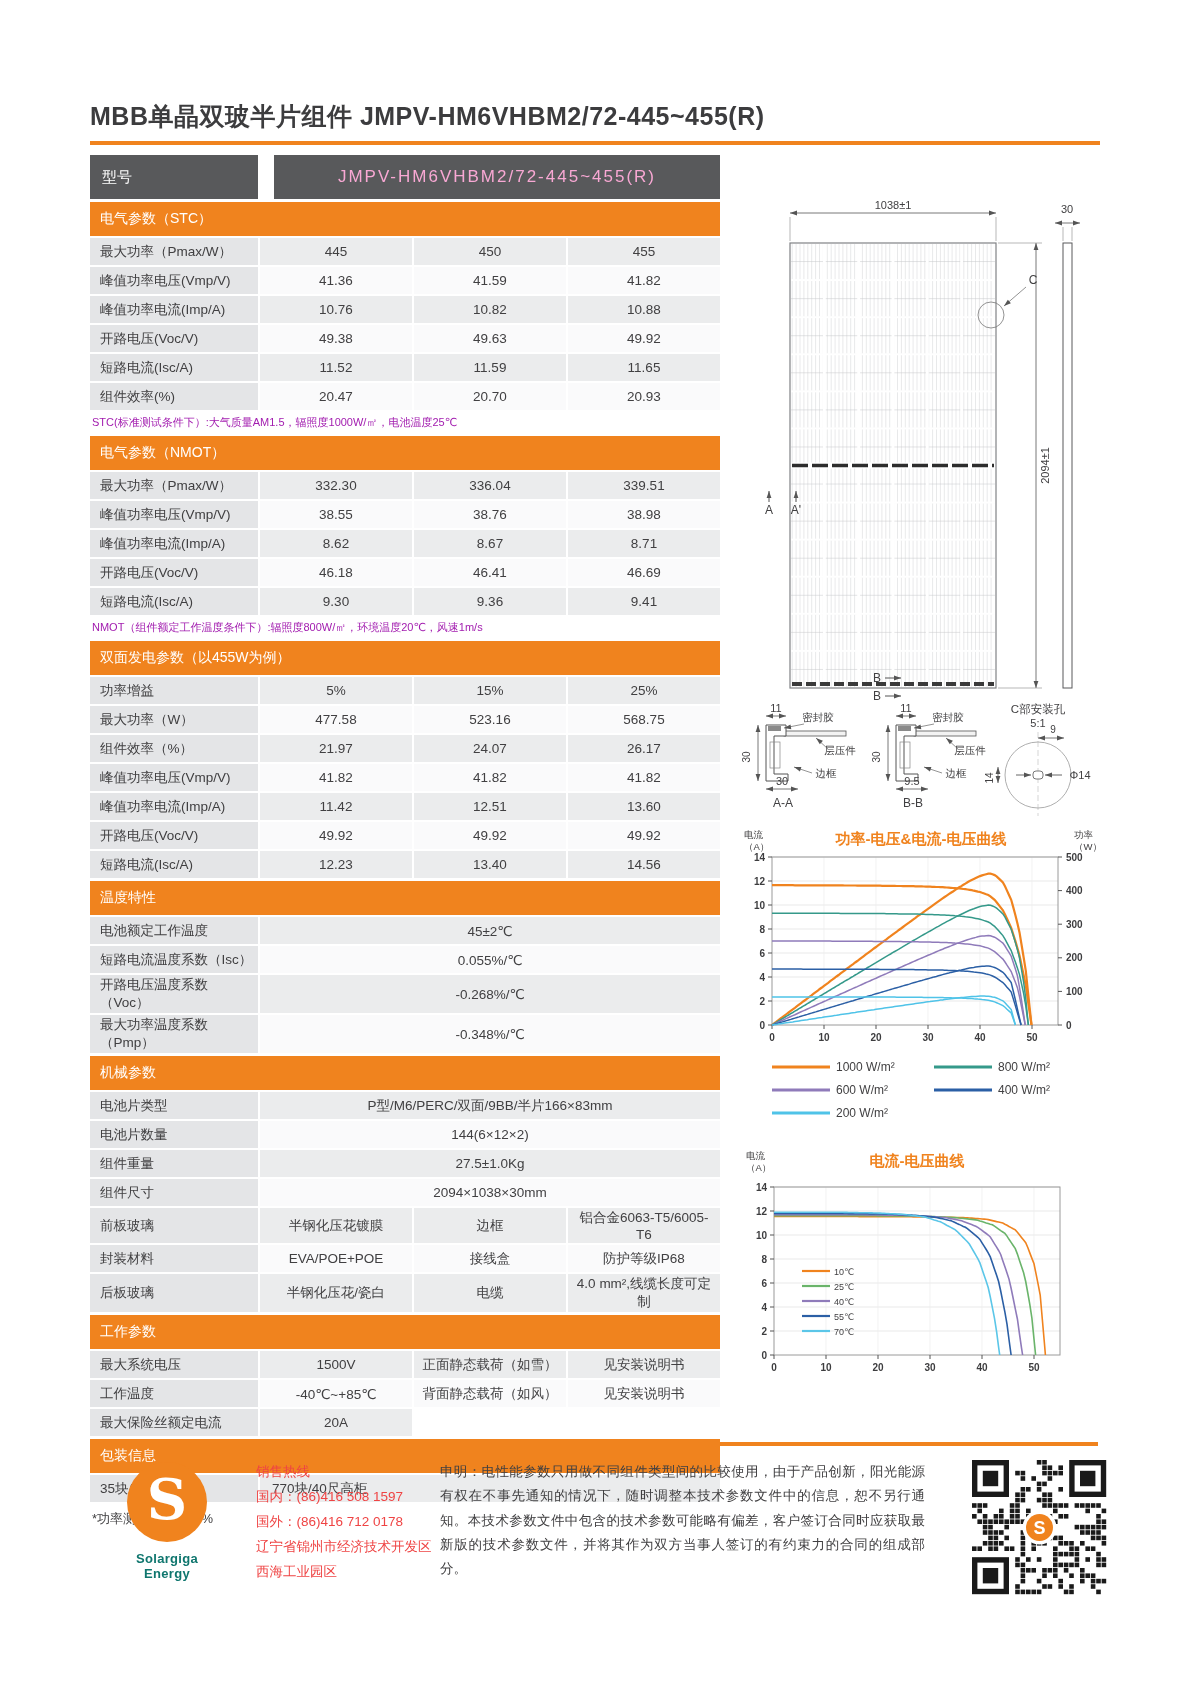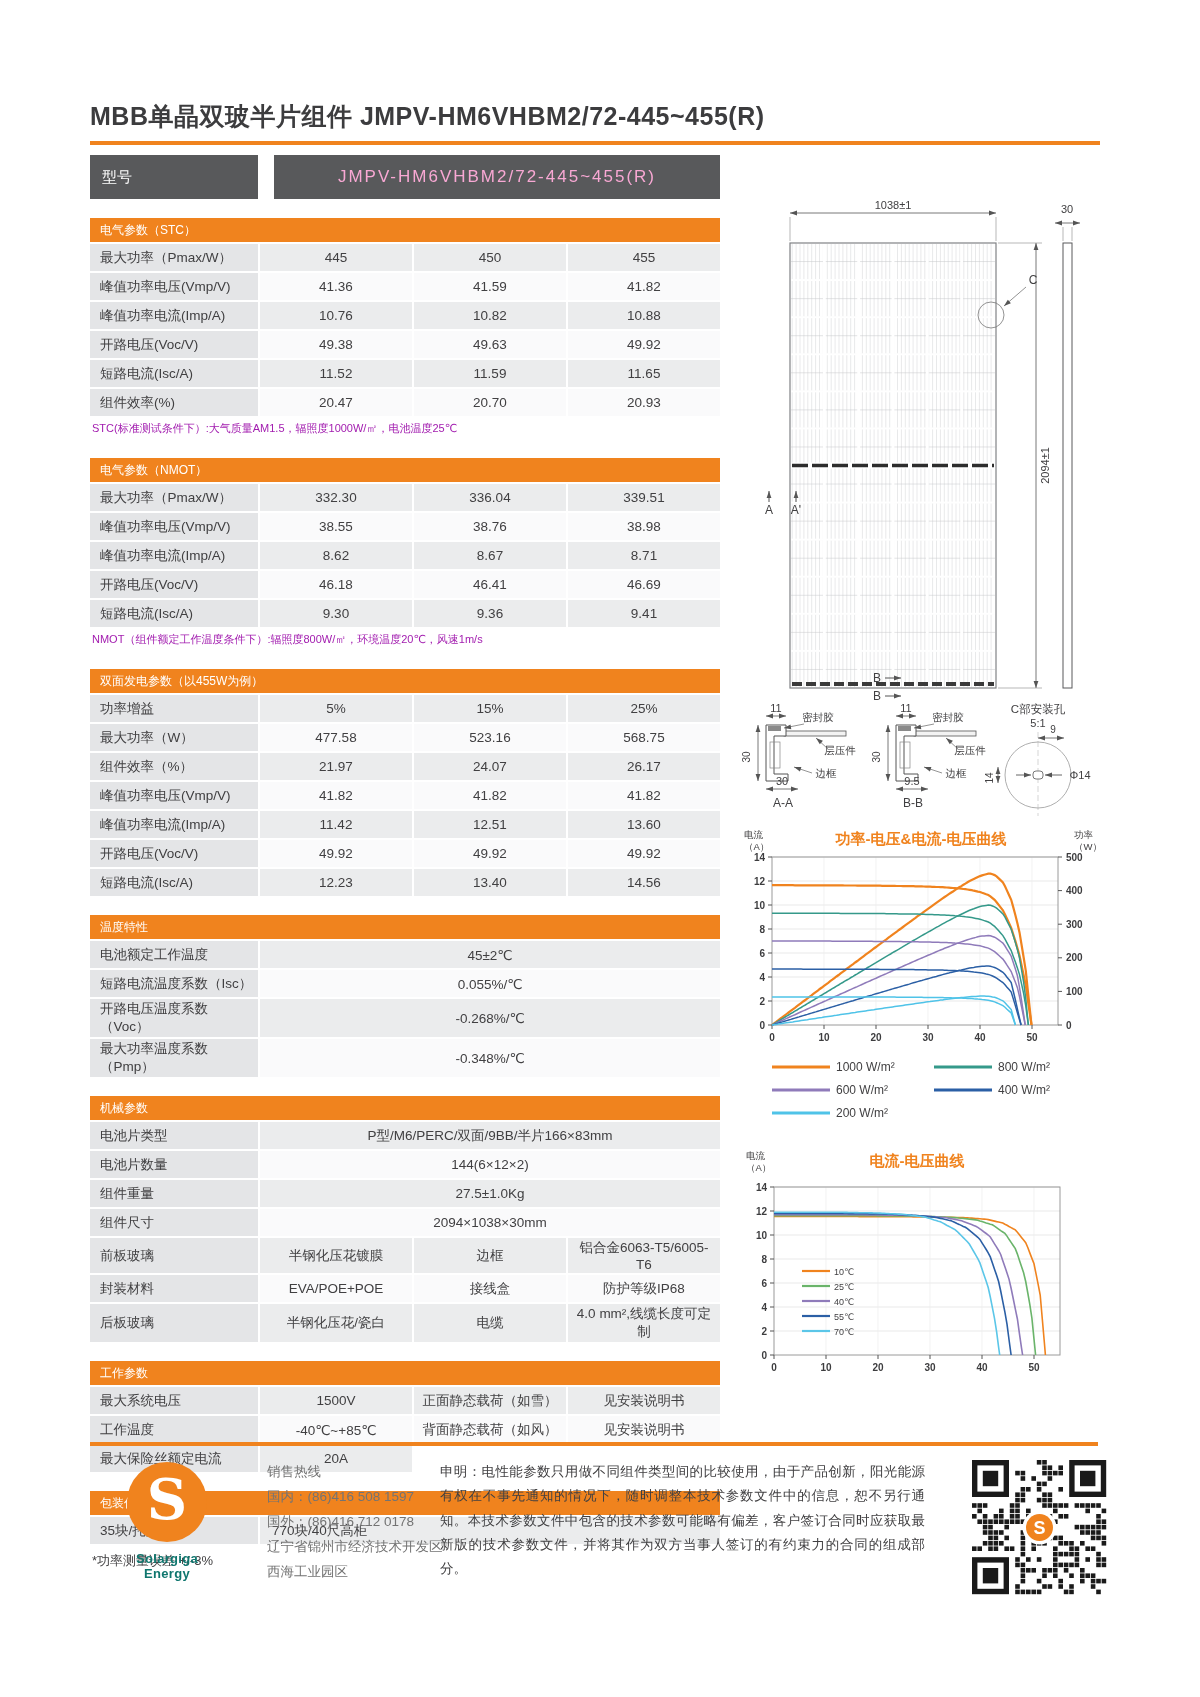--- a/index.html
+++ b/index.html
@@ -7,41 +7,41 @@
   .page{position:relative;width:1200px;height:1697px;background:#fff;overflow:hidden;}
   .title{position:absolute;left:90px;top:100px;font-size:25px;font-weight:bold;color:#3c3c3e;letter-spacing:0.5px;white-space:nowrap;}
   .title-rule{position:absolute;left:90px;top:141px;width:1010px;height:4px;background:#F0831E;}
   .left-col{position:absolute;left:90px;top:155px;width:630px;}
   .right-col{position:absolute;left:738px;top:155px;width:372px;}
   
   .model-row{display:grid;grid-template-columns:168px 1fr;gap:16px;text-align:center;}
   .model-label{background:#58595B;color:#fff;font-size:15px;display:flex;align-items:center;padding-left:12px;height:44px;}
   .model-value{background:#58595B;color:#f9a8d4;font-size:17px;letter-spacing:2px;display:flex;align-items:center;justify-content:center;height:44px;}
   
-  .tbl-header{margin-top:19px;background:#F0831E;color:#fff;font-size:12px;height:24px;display:flex;align-items:center;padding-left:10px;}
+  .tbl-header{margin-top:3px;background:#F0831E;color:#fff;font-size:14px;height:34px;display:flex;align-items:center;padding-left:10px;}
   .trow{display:grid;grid-template-columns:168px 1fr 1fr 1fr;gap:2px;margin-top:2px;}
   .tcell{min-height:25px;display:flex;align-items:center;justify-content:center;font-size:13.5px;color:#414042;padding:1px 4px;text-align:center;}
   .trow.odd .tcell{background:#EBECED;}
   .trow.even .tcell{background:#FAFAFB;}
   .tcell.lbl{justify-content:flex-start;text-align:left;padding-left:10px;background:#E4E5E7 !important;}
   .tcell.left{justify-content:flex-start;text-align:left;padding-left:12px;}
   .tcell.small{font-size:11.5px;line-height:1.3;text-align:left;justify-content:flex-start;padding:3px 8px;}
   .tbl-note{font-size:11px;color:#a21caf;padding:5px 2px 3px 2px;}
   .footnote{font-size:13px;color:#414042;padding:8px 2px;}
   
   .diagram-box{position:absolute;left:0;top:10px;}
   .chart1-box{position:absolute;left:0;top:672px;}
   .chart2-box{position:absolute;left:0;top:988px;}
   
   .footer-rule{position:absolute;left:90px;top:1442px;width:1008px;height:3.5px;background:#F0831E;}
   .logo{position:absolute;left:112px;top:1462px;width:110px;text-align:center;}
   .logo-circle{width:80px;height:80px;margin:0 auto;border-radius:50%;background:#F0831E;display:flex;align-items:center;justify-content:center;}
   .logo-circle span{color:#fff;font-size:56px;font-weight:bold;font-family:"DejaVu Serif","Liberation Serif",serif;transform:translateY(-3px);}
   .logo-name{color:#0f766e;font-weight:bold;font-size:13px;margin-top:9px;letter-spacing:0.3px;}
-  .contact{position:absolute;left:267px;top:1460px;width:180px;font-size:13.5px;color:#737373;line-height:1.85;}
+  .contact{position:absolute;left:256px;top:1460px;width:180px;font-size:13.5px;color:#ef4444;line-height:1.85;}
   .declaration{position:absolute;left:440px;top:1460px;width:485px;font-size:13.5px;color:#414042;line-height:1.8;text-align:justify;}
   .qr-box{position:absolute;left:972px;top:1460px;}
   text{font-family:"Liberation Sans","DejaVu Sans",sans-serif;}
 </style>
 </head>
 <body>
 
 <div class="page">
   <div class="title">MBB单晶双玻半片组件  JMPV-HM6VHBM2/72-445~455(R)</div>
   <div class="title-rule"></div>

